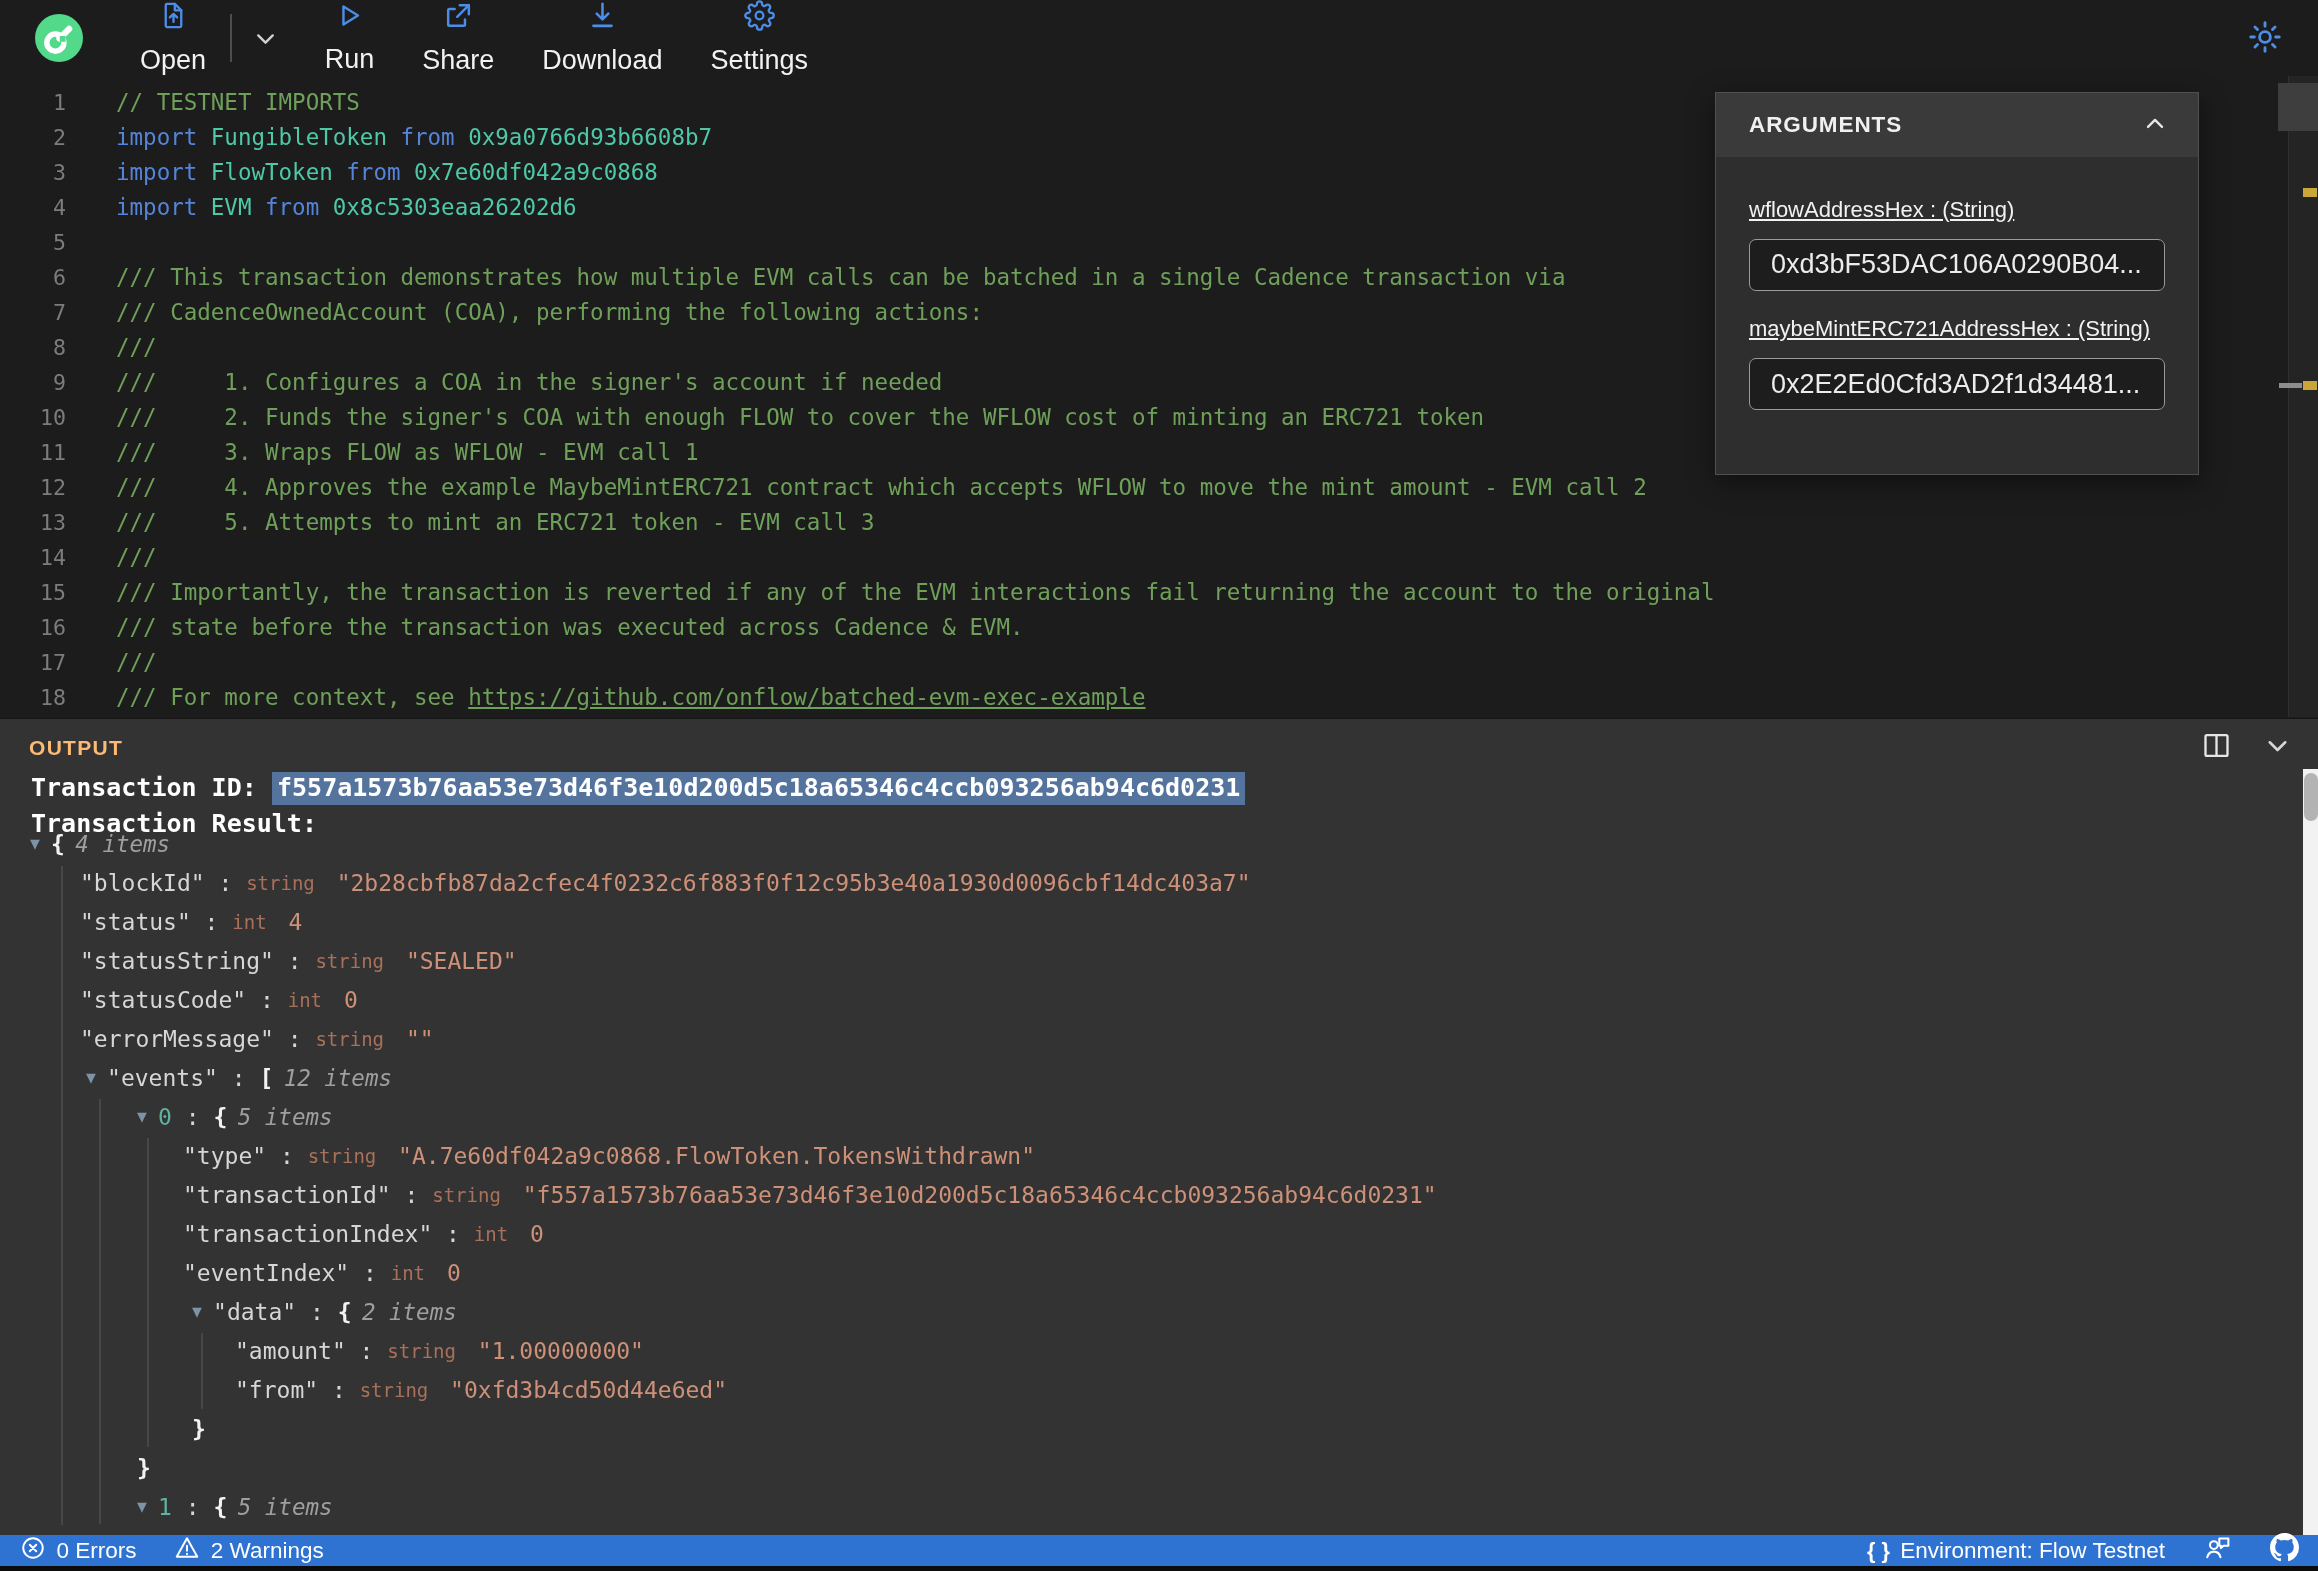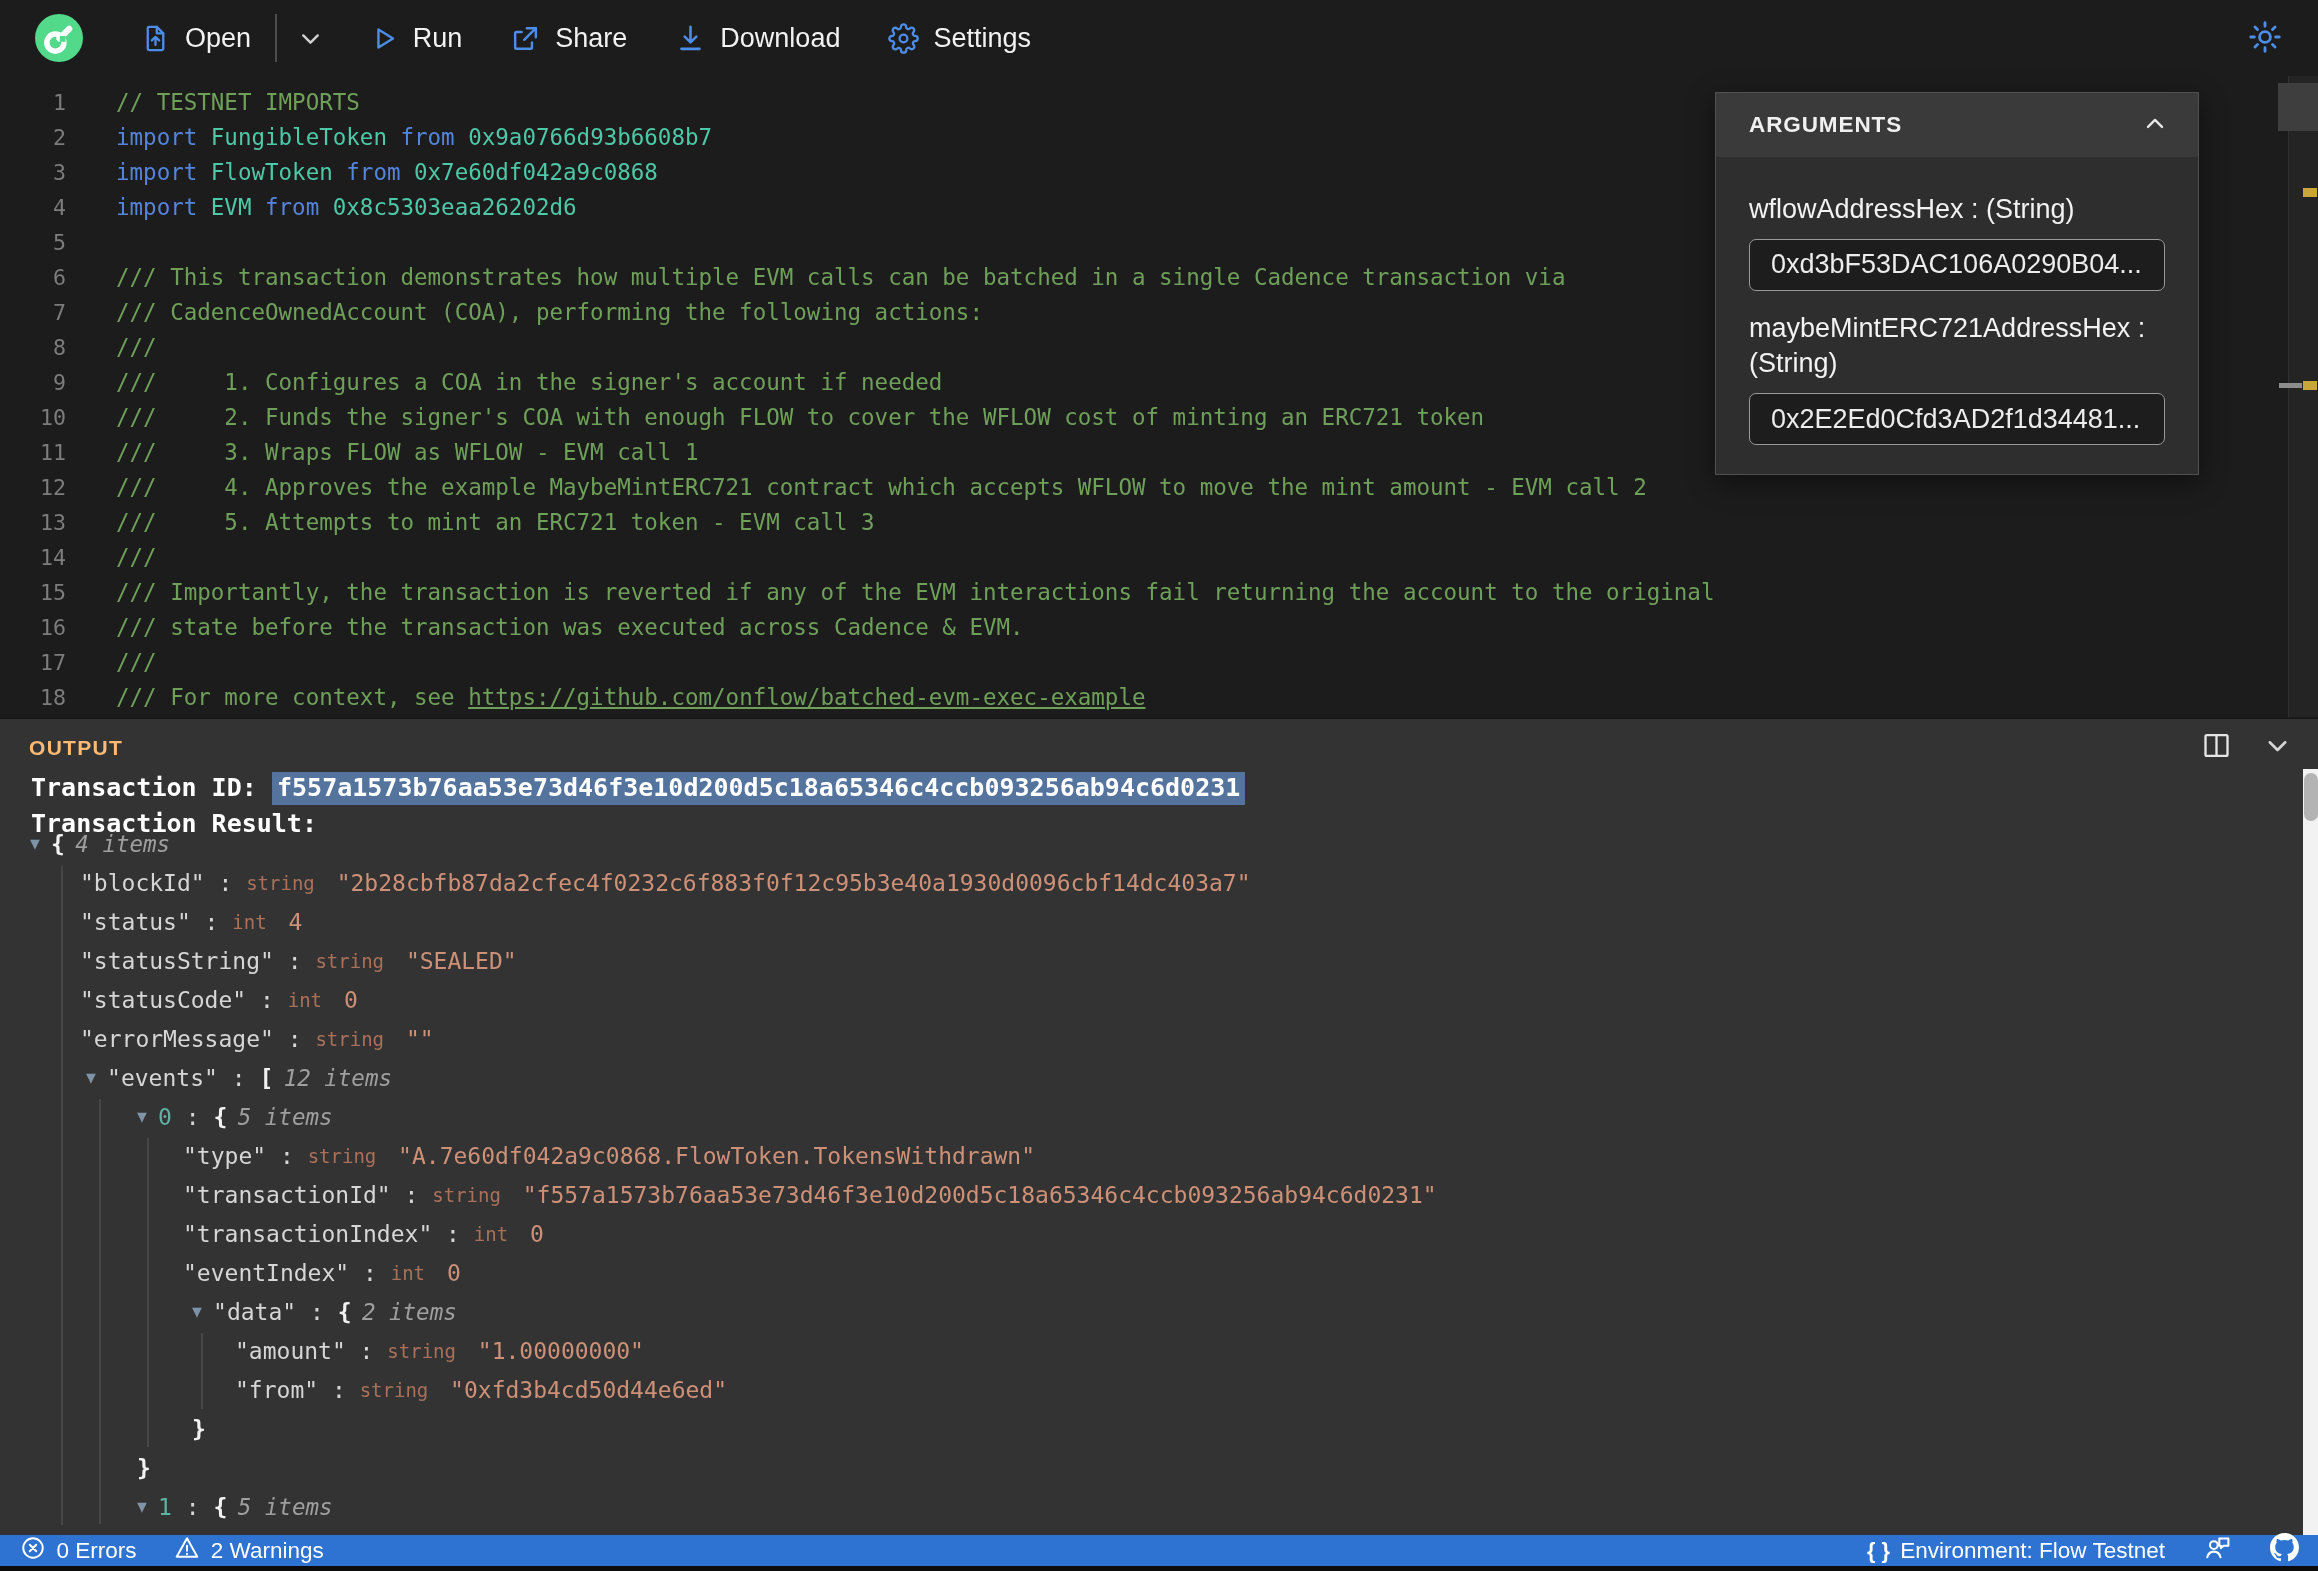--- a/index.html
+++ b/index.html
@@ -6,21 +6,21 @@
   html,body { width:2319px; height:1572px; background:#1c1c1c; overflow:hidden;
               font-family:"Liberation Sans", sans-serif; }
   #app { position:relative; width:2319px; height:1572px; background:#1c1c1c; }
 
   
   #toolbar { position:absolute; top:0; left:0; width:100%; height:76px;
              display:flex; align-items:center; padding-left:35px; background:#1c1c1c; }
   .logo { width:48px; height:48px; border-radius:50%; background:#52d98a;
           margin-right:57px; flex:none; display:flex; align-items:center; justify-content:center; }
   .tb-btn { display:flex; align-items:center; gap:14px; color:#f2f2f2; font-size:27px;
-            cursor:pointer; }
+            cursor:pointer;flex-direction:column; }
   .tb-btn svg { display:block; }
   .tb-sep { width:1.7px; height:48px; background:#4d4d4d; margin:0 19px 0 24px; }
   .tb-chev { margin-right:45px; display:flex; align-items:center; cursor:pointer; }
   .mr { margin-right:48px; }
   #theme-toggle { position:absolute; right:36px; top:19px; cursor:pointer; }
 
   
   #editor { position:absolute; top:76px; left:0; width:2319px; height:641px;
             background:#1c1c1c; overflow:hidden; padding-top:8.6px; }
   .code-line { display:flex; height:35px; align-items:center;
@@ -39,21 +39,21 @@
   .warn-mark { position:absolute; right:1.7px; width:14px; height:8.6px; background:#c9a63a; }
   .pos-mark  { position:absolute; right:17.3px; width:22.5px; height:5.2px; background:#8d8d8d; }
 
   
   #args { position:absolute; left:1715px; top:92px; width:484px; height:383px;
           background:#2e2e2e; border:0.9px solid #505050; box-shadow:0 7px 26px rgba(0,0,0,.45); }
   #args-header { height:64px; background:#3a3a3a; display:flex; align-items:center;
                  justify-content:space-between; padding:0 29px 0 33px; }
   #args-title { color:#f0f0f0; font-size:22.5px; font-weight:bold; letter-spacing:0.9px; }
   #args-body { padding:22.5px 33px 0 33px; }
-  .arg-label { color:#f2f2f2; font-size:27px; line-height:35px; margin-top:12px; }
+  .arg-label { color:#f2f2f2; font-size:22px; line-height:35px; margin-top:12px;text-decoration:underline; }
   .arg-input { width:100%; height:52px; margin-top:12px; margin-bottom:8.6px;
                background:#1d1d1d; border:1.7px solid #9a9a9a; border-radius:7px;
                color:#ececec; font-size:27px; font-family:"Liberation Sans",sans-serif;
                padding:0 21px; outline:none; }
 
   
   #output { position:absolute; top:718px; left:0; width:2319px; height:854px;
             background:#333333; border-top:1.7px solid #161616; overflow:hidden; }
   #output-title { position:absolute; top:17.3px; left:29px; color:#fdba74; font-size:21px;
                   font-weight:bold; letter-spacing:1.3px; }

